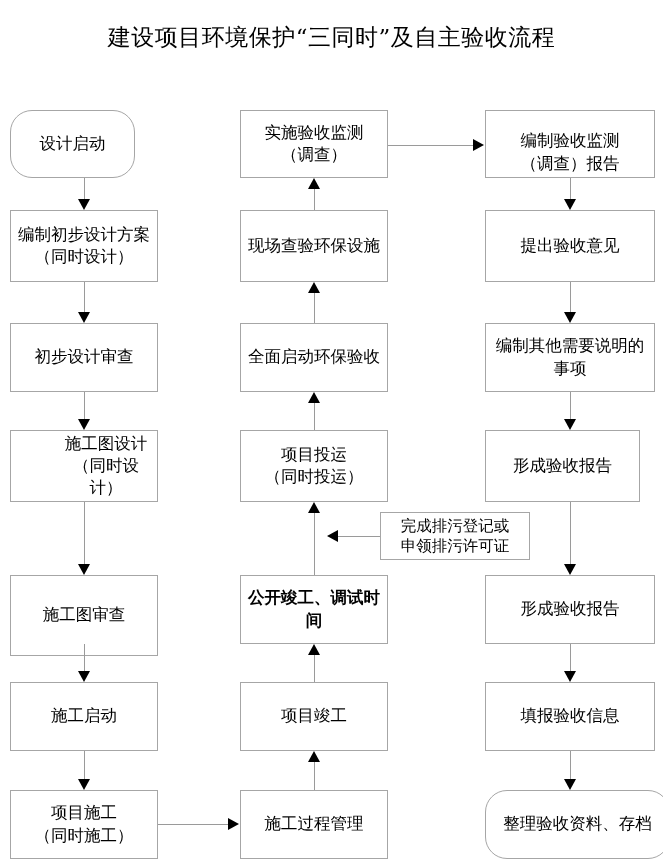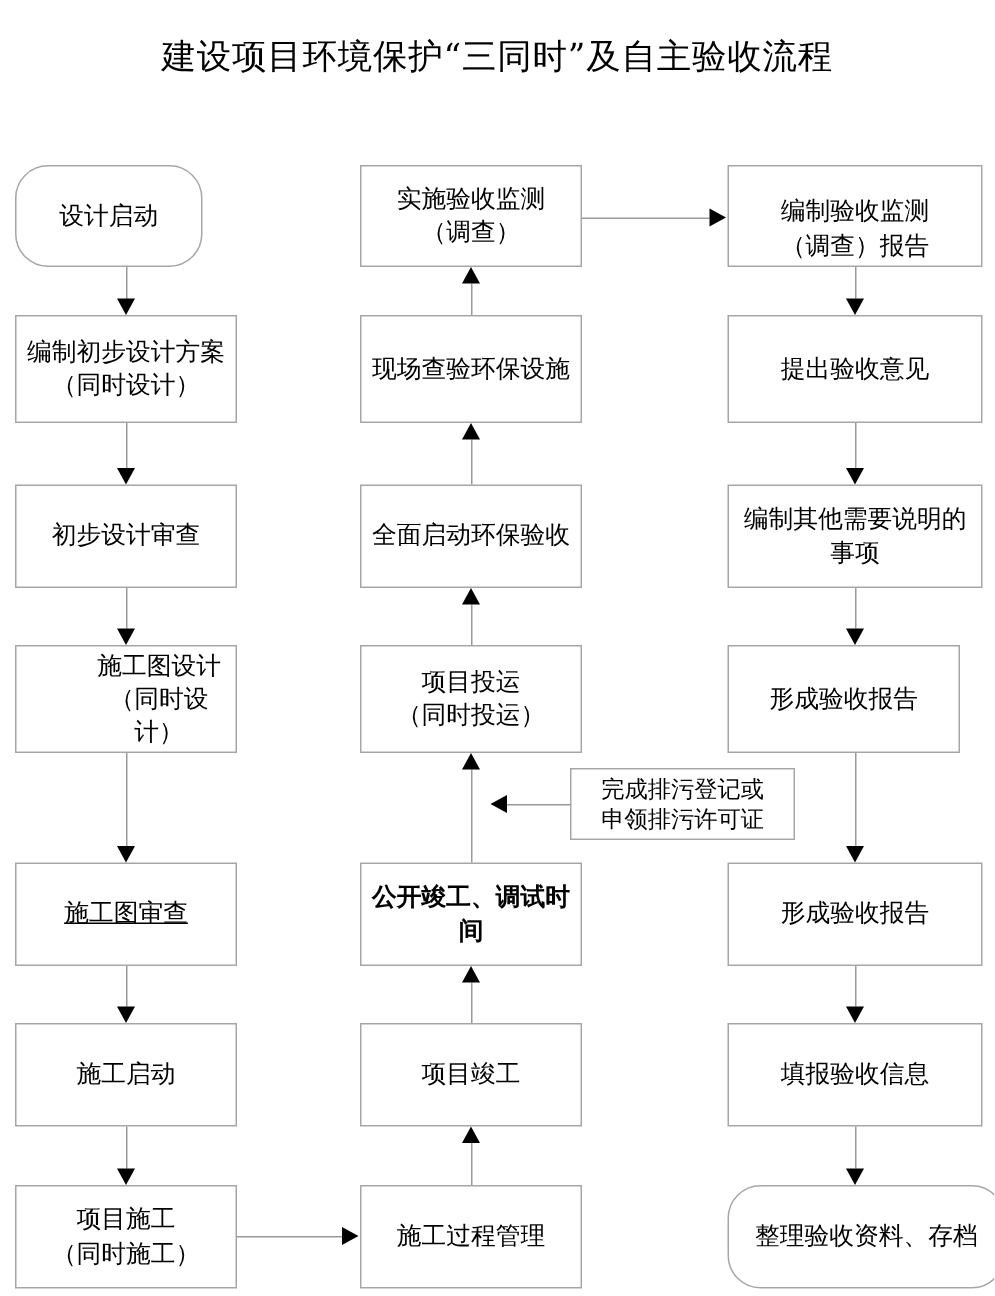--- a/index.html
+++ b/index.html
@@ -120,21 +120,21 @@
     <span class="lbl">编制初步设计方案
 （同时设计）</span>
   </div>
   <div class="node" style="left:10px; top:323px; width:148px; height:69px;">
     <span class="lbl">初步设计审查</span>
   </div>
   <div class="node" style="left:10px; top:430px; width:148px; height:72px;padding-left:48px;">
     <span class="lbl">施工图设计
 （同时设计）</span>
   </div>
-  <div class="node" style="left:10px; top:575px; width:148px; height:69px;text-decoration:underline;">
+  <div class="node" style="left:10px; top:575px; width:148px; height:81px;">
     <span class="lbl">施工图审查</span>
   </div>
   <div class="node" style="left:10px; top:682px; width:148px; height:69px;">
     <span class="lbl">施工启动</span>
   </div>
   <div class="node" style="left:10px; top:790px; width:148px; height:69px;">
     <span class="lbl">项目施工
 （同时施工）</span>
   </div>
 

